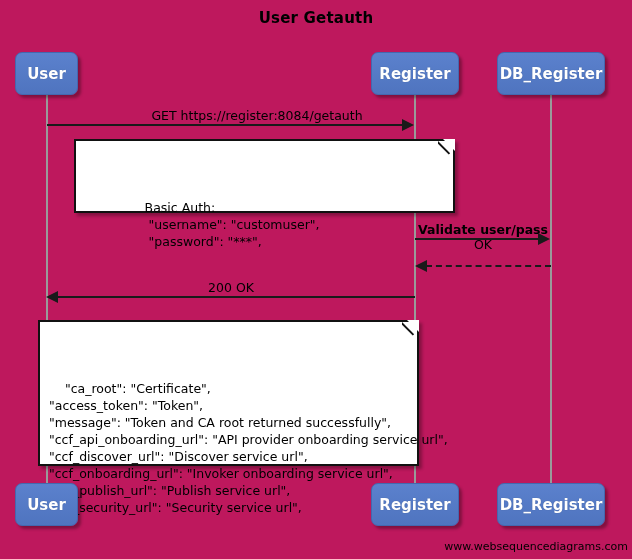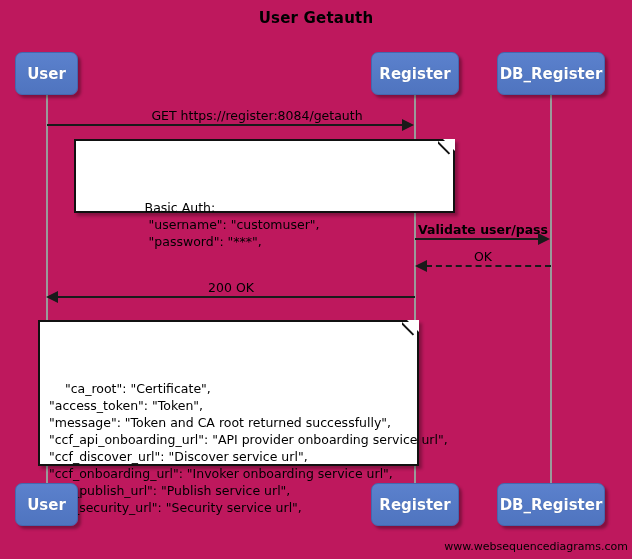--- a/index.html
+++ b/index.html
@@ -166,21 +166,21 @@
     <span class="fold-line"></span>
     <span class="note-text">           Basic Auth:
                 "username": "customuser",
                 "password": "***",</span>
   </div>
 
   <div class="msg-label" style="left:415px; top:222px; width:136px;font-weight:bold;">Validate user/pass</div>
   <div class="msg" style="left:415px; top:238px; width:125px;"></div>
   <div class="arrowhead right" style="left:538px; top:233px;"></div>
 
-  <div class="msg-label" style="left:415px; top:249px; width:136px;">OK</div>
+  <div class="msg-label" style="left:415px; top:237px; width:136px;">OK</div>
   <div class="msg dashed" style="left:426px; top:265px; width:125px;"></div>
   <div class="arrowhead left" style="left:415px; top:260px;"></div>
 
   <div class="msg-label" style="left:47px; top:280px; width:368px;">200 OK</div>
   <div class="msg" style="left:58px; top:296px; width:357px;"></div>
   <div class="arrowhead left" style="left:46px; top:291px;"></div>
 
   <div class="note" style="left:38px; top:320px; width:381px; height:146px;">
     <span class="fold"></span>
     <span class="fold-line"></span>

